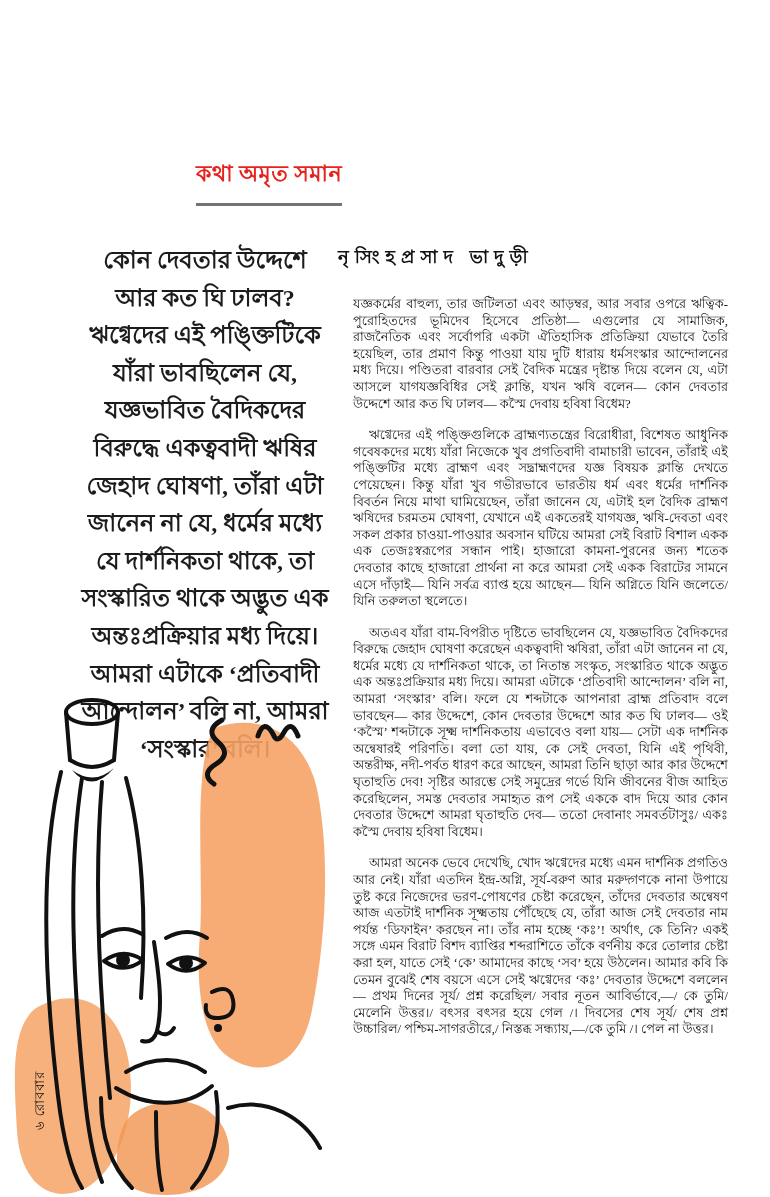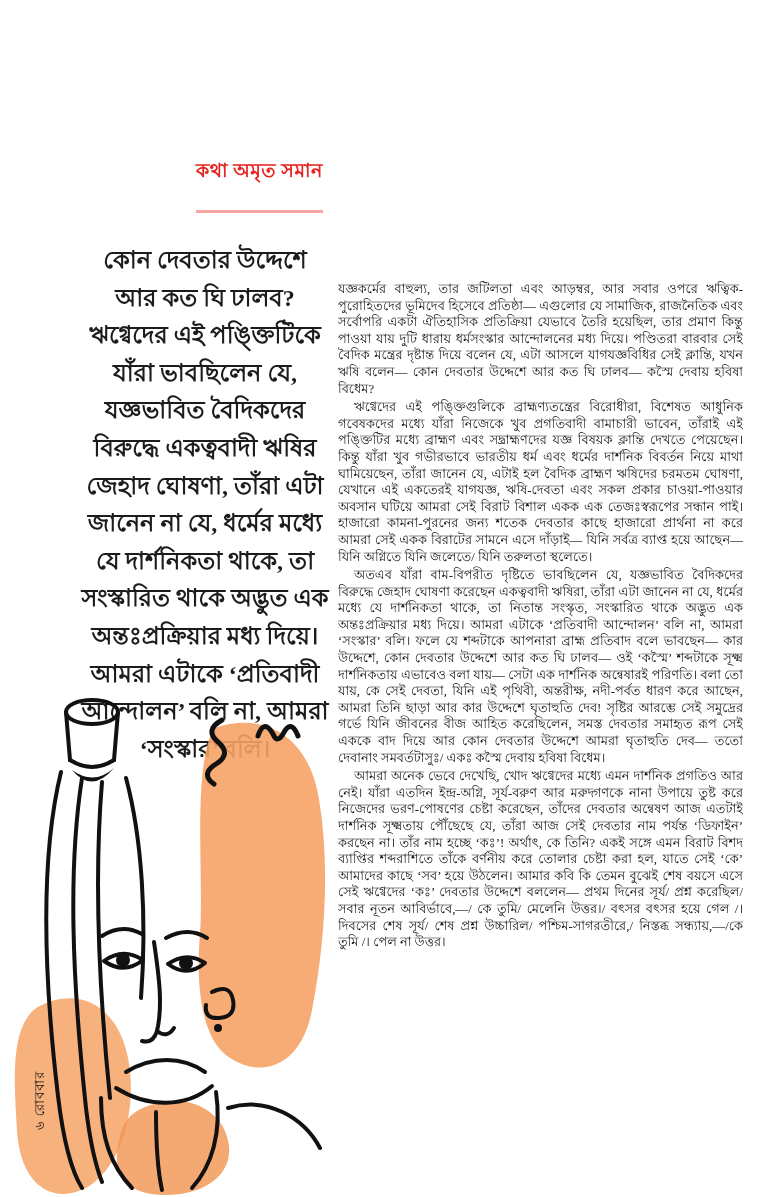--- a/index.html
+++ b/index.html
@@ -8,22 +8,22 @@
     width:770px; height:1197px;
     margin:0 auto;
     background:#ffffff;
     box-shadow:0 0 0 1px #d9d9d9;
     overflow:hidden;
     font-family:"Liberation Serif", serif;
     color:#111;
   }
   .kicker {
     position:absolute; left:196px; top:156px;
-    font-size:19px; font-weight:bold; color:#e5231f;
-    padding-bottom:22px; border-bottom:3px solid #fca5a5;
+    font-size:22px; font-weight:bold; color:#e5231f;
+    padding-bottom:10px; border-bottom:3px solid #737373;
     letter-spacing:0.5px; white-space:nowrap;
   }
   .headline {
     position:absolute; left:326px; top:136px;
     font-size:60px; font-weight:bold; color:#0d0d0d;
     letter-spacing:0px; white-space:nowrap; line-height:1;
   }
   .byline {
     position:absolute; left:338px; top:243px;
     font-size:18px; font-weight:bold; letter-spacing:6px;
@@ -32,40 +32,41 @@
   .pullquote {
     position:absolute; left:80px; top:242px; width:250px;
     font-size:24px; line-height:37.6px; font-weight:600;
     color:#1c1c1c; text-align:center;
   }
   .body-text {
     position:absolute; left:338px; top:281px; width:405px; height:832px;
     font-size:12.9px; line-height:16.6px; text-align:justify;
     color:#141414; overflow:hidden;
   }
-  .body-text p { margin:0; }
+  .body-text p { margin:15px; }
   .body-text p + p { text-indent:16px; margin-top:2px; }
   .illustration {
     position:absolute; left:6px; top:676px; width:328px; height:521px;
   }
   .illustration svg { display:block; width:100%; height:100%; }
   .folio {
     position:absolute; left:30px; top:1130px;
     transform:rotate(-90deg); transform-origin:0 0;
     font-size:13px; color:#111; white-space:nowrap; letter-spacing:1px;
   }
 </style>
 </head>
 <body>
 
 <div class="page">
 
   <div class="kicker">কথা অমৃত সমান</div>
 
 
+  <div class="byline">নৃসিংহপ্রসাদ ভাদুড়ী</div>
 
   <div class="pullquote">কোন দেবতার উদ্দেশে আর কত ঘি ঢালব? ঋগ্বেদের এই পঙ্ক্তিটিকে যাঁরা ভাবছিলেন যে, যজ্ঞভাবিত বৈদিকদের বিরুদ্ধে একত্ববাদী ঋষির জেহাদ ঘোষণা, তাঁরা এটা জানেন না যে, ধর্মের মধ্যে যে দার্শনিকতা থাকে, তা সংস্কারিত থাকে অদ্ভুত এক অন্তঃপ্রক্রিয়ার মধ্য দিয়ে। আমরা এটাকে ‘প্রতিবাদী আন্দোলন’ বলি না, আমরা ‘সংস্কার’ বলি।</div>
 
   <div class="body-text">
     <p>যজ্ঞকর্মের বাহুল্য, তার জটিলতা এবং আড়ম্বর, আর সবার ওপরে ঋত্বিক-পুরোহিতদের ভূমিদেব হিসেবে প্রতিষ্ঠা— এগুলোর যে সামাজিক, রাজনৈতিক এবং সর্বোপরি একটা ঐতিহাসিক প্রতিক্রিয়া যেভাবে তৈরি হয়েছিল, তার প্রমাণ কিন্তু পাওয়া যায় দুটি ধারায় ধর্মসংস্কার আন্দোলনের মধ্য দিয়ে। পণ্ডিতরা বারবার সেই বৈদিক মন্ত্রের দৃষ্টান্ত দিয়ে বলেন যে, এটা আসলে যাগযজ্ঞবিধির সেই ক্লান্তি, যখন ঋষি বলেন— কোন দেবতার উদ্দেশে আর কত ঘি ঢালব— কস্মৈ দেবায় হবিষা বিধেম?</p>
     <p>ঋগ্বেদের এই পঙ্ক্তিগুলিকে ব্রাহ্মণ্যতন্ত্রের বিরোধীরা, বিশেষত আধুনিক গবেষকদের মধ্যে যাঁরা নিজেকে খুব প্রগতিবাদী বামাচারী ভাবেন, তাঁরাই এই পঙ্ক্তিটির মধ্যে ব্রাহ্মণ এবং সদ্ব্রাহ্মণদের যজ্ঞ বিষয়ক ক্লান্তি দেখতে পেয়েছেন। কিন্তু যাঁরা খুব গভীরভাবে ভারতীয় ধর্ম এবং ধর্মের দার্শনিক বিবর্তন নিয়ে মাথা ঘামিয়েছেন, তাঁরা জানেন যে, এটাই হল বৈদিক ব্রাহ্মণ ঋষিদের চরমতম ঘোষণা, যেখানে এই একতেরই যাগযজ্ঞ, ঋষি-দেবতা এবং সকল প্রকার চাওয়া-পাওয়ার অবসান ঘটিয়ে আমরা সেই বিরাট বিশাল একক এক তেজঃস্বরূপের সন্ধান পাই। হাজারো কামনা-পুরনের জন্য শতেক দেবতার কাছে হাজারো প্রার্থনা না করে আমরা সেই একক বিরাটের সামনে এসে দাঁড়াই— যিনি সর্বত্র ব্যাপ্ত হয়ে আছেন— যিনি অগ্নিতে যিনি জলেতে/ যিনি তরুলতা স্থলেতে।</p>
     <p>অতএব যাঁরা বাম-বিপরীত দৃষ্টিতে ভাবছিলেন যে, যজ্ঞভাবিত বৈদিকদের বিরুদ্ধে জেহাদ ঘোষণা করেছেন একত্ববাদী ঋষিরা, তাঁরা এটা জানেন না যে, ধর্মের মধ্যে যে দার্শনিকতা থাকে, তা নিতান্ত সংস্কৃত, সংস্কারিত থাকে অদ্ভুত এক অন্তঃপ্রক্রিয়ার মধ্য দিয়ে। আমরা এটাকে ‘প্রতিবাদী আন্দোলন’ বলি না, আমরা ‘সংস্কার’ বলি। ফলে যে শব্দটাকে আপনারা ব্রাহ্ম প্রতিবাদ বলে ভাবছেন— কার উদ্দেশে, কোন দেবতার উদ্দেশে আর কত ঘি ঢালব— ওই ‘কস্মৈ’ শব্দটাকে সূক্ষ্ম দার্শনিকতায় এভাবেও বলা যায়— সেটা এক দার্শনিক অন্বেষারই পরিণতি। বলা তো যায়, কে সেই দেবতা, যিনি এই পৃথিবী, অন্তরীক্ষ, নদী-পর্বত ধারণ করে আছেন, আমরা তিনি ছাড়া আর কার উদ্দেশে ঘৃতাহুতি দেব! সৃষ্টির আরম্ভে সেই সমুদ্রের গর্ভে যিনি জীবনের বীজ আহিত করেছিলেন, সমস্ত দেবতার সমাহৃত রূপ সেই এককে বাদ দিয়ে আর কোন দেবতার উদ্দেশে আমরা ঘৃতাহুতি দেব— ততো দেবানাং সমবর্তটাসুঃ/ একঃ কস্মৈ দেবায় হবিষা বিধেম।</p>
     <p>আমরা অনেক ভেবে দেখেছি, খোদ ঋগ্বেদের মধ্যে এমন দার্শনিক প্রগতিও আর নেই। যাঁরা এতদিন ইন্দ্র-অগ্নি, সূর্য-বরুণ আর মরুদ্গণকে নানা উপায়ে তুষ্ট করে নিজেদের ভরণ-পোষণের চেষ্টা করেছেন, তাঁদের দেবতার অন্বেষণ আজ এতটাই দার্শনিক সূক্ষ্মতায় পৌঁছেছে যে, তাঁরা আজ সেই দেবতার নাম পর্যন্ত ‘ডিফাইন’ করছেন না। তাঁর নাম হচ্ছে ‘কঃ’! অর্থাৎ, কে তিনি? একই সঙ্গে এমন বিরাট বিশদ ব্যাপ্তির শব্দরাশিতে তাঁকে বর্ণনীয় করে তোলার চেষ্টা করা হল, যাতে সেই ‘কে’ আমাদের কাছে ‘সব’ হয়ে উঠলেন। আমার কবি কি তেমন বুঝেই শেষ বয়সে এসে সেই ঋগ্বেদের ‘কঃ’ দেবতার উদ্দেশে বললেন— প্রথম দিনের সূর্য/ প্রশ্ন করেছিল/ সবার নূতন আবির্ভাবে,—/ কে তুমি/ মেলেনি উত্তর।/ বৎসর বৎসর হয়ে গেল /। দিবসের শেষ সূর্য/ শেষ প্রশ্ন উচ্চারিল/ পশ্চিম-সাগরতীরে,/ নিস্তব্ধ সন্ধ্যায়,—/কে তুমি /। পেল না উত্তর।</p>
   </div>
 

